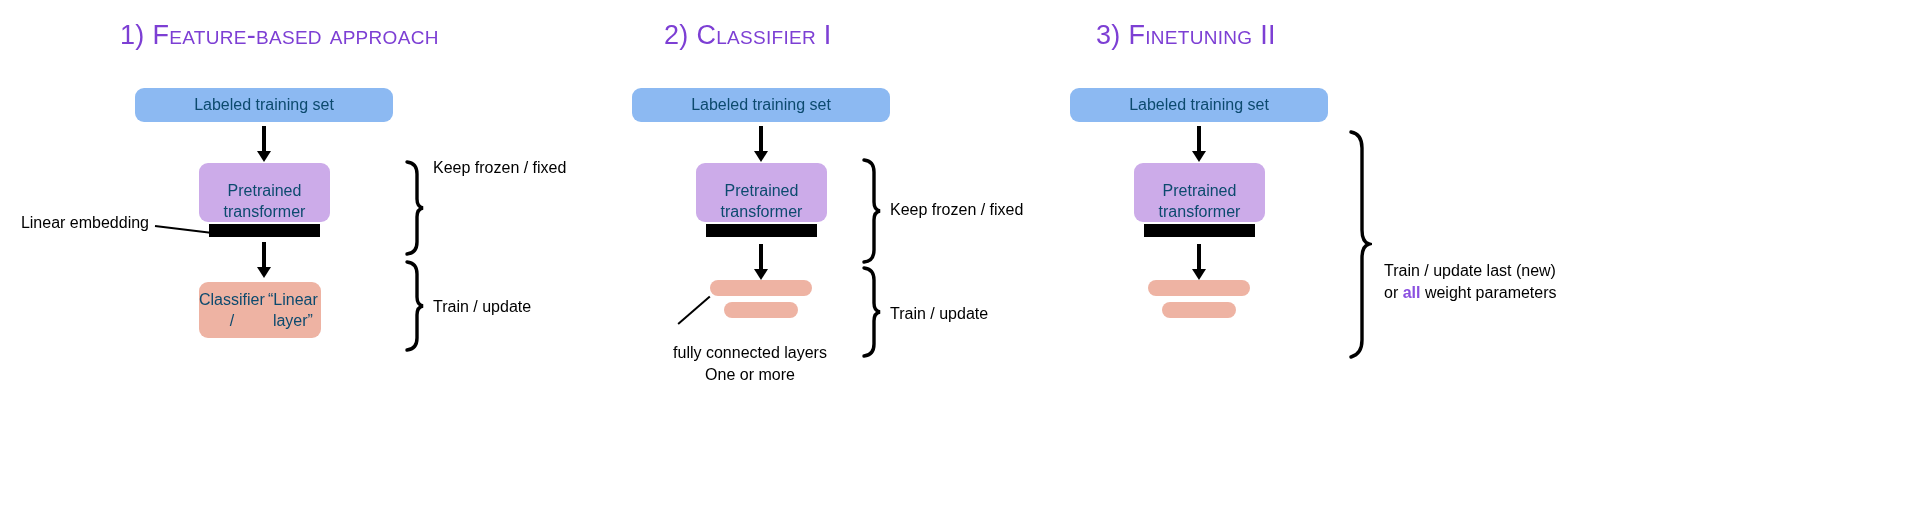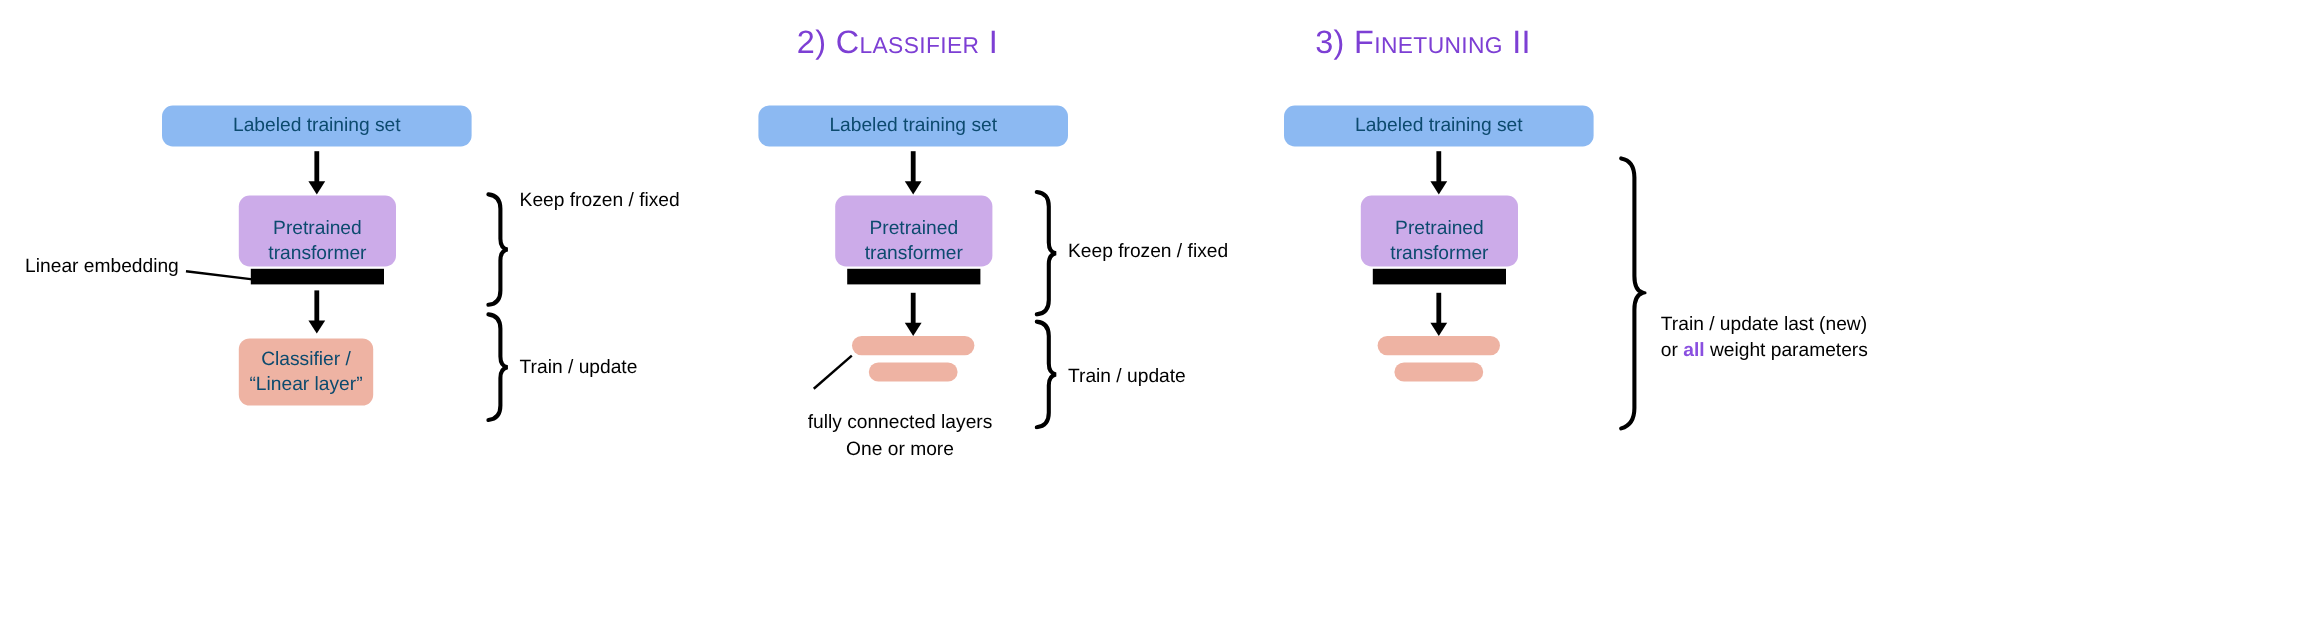--- a/index.html
+++ b/index.html
@@ -115,20 +115,24 @@
   }
   .brace svg { display: block; }
 </style>
 </head>
 <body>
 
 <div class="canvas">
 
   <div class="col" style="left:0;width:640px;">
 
+    <div class="title" style="left:120px;top:20px;">
+      <span class="num">1)</span>
+      <span>Feature-based approach</span>
+    </div>
 
     <div class="box box-blue" style="left:135px;top:88px;width:258px;height:34px;">
       <span>Labeled training set</span>
     </div>
 
     <div class="arrow" style="left:244px;top:126px;width:40px;height:36px;">
       <div class="shaft" style="height:26px;"></div>
       <div class="head"></div>
     </div>
 
@@ -143,21 +147,21 @@
       <span>Linear embedding</span>
     </div>
 
     <div class="leader" style="left:155px;top:225px;width:56px;transform:rotate(7deg);"></div>
 
     <div class="arrow" style="left:244px;top:242px;width:40px;height:36px;">
       <div class="shaft" style="height:26px;"></div>
       <div class="head"></div>
     </div>
 
-    <div class="box box-salmon" style="left:199px;top:282px;width:112px;height:56px;flex-direction:column;">
+    <div class="box box-salmon" style="left:199px;top:282px;width:122px;height:56px;">
       <span>Classifier /</span>
       <span>“Linear layer”</span>
     </div>
 
     <div class="brace" style="left:403px;top:160px;">
       <svg width="22" height="96" viewBox="0 0 22 96">
         <path d="M4 2 Q14 3 14 14 L14 39 Q14 47 20 48 Q14 49 14 57 L14 82 Q14 93 4 94" fill="none" stroke="#000" stroke-width="3.4" stroke-linecap="round"></path>
       </svg>
     </div>
     <div class="lbl" style="left:433px;top:157px;">

